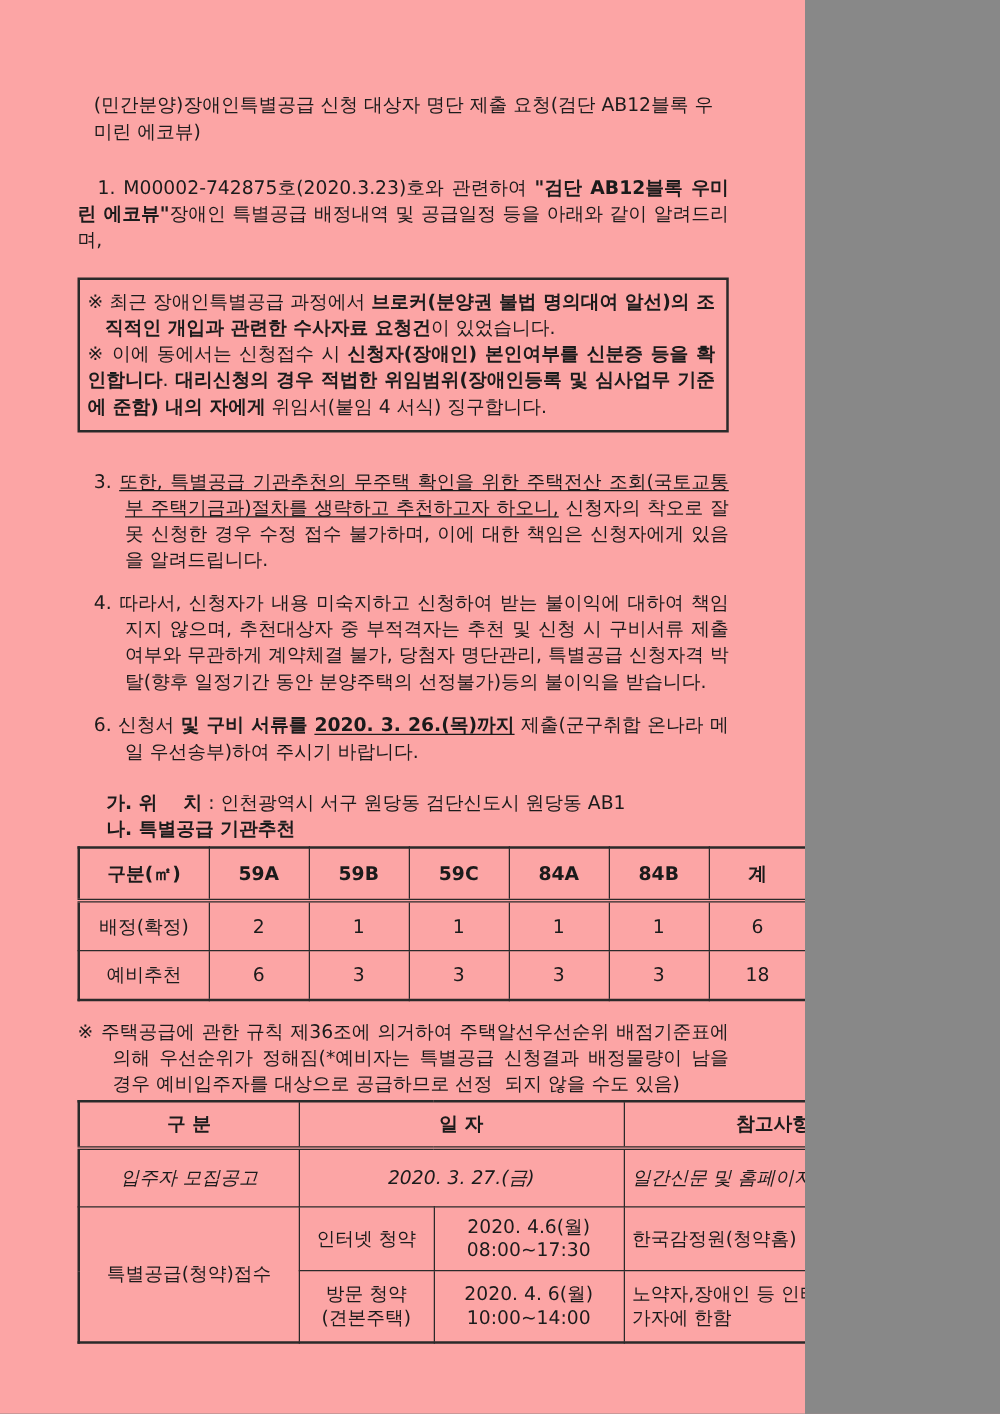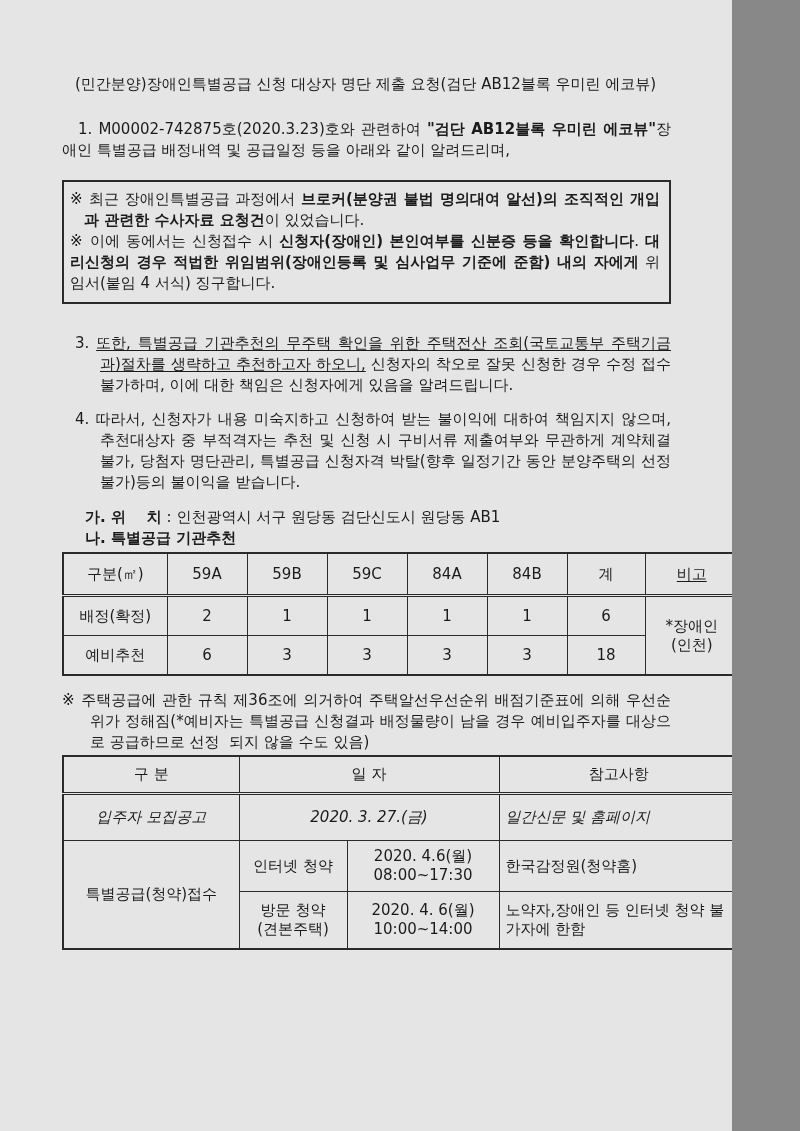--- a/index.html
+++ b/index.html
@@ -1,17 +1,17 @@
 <!DOCTYPE html>
 <html><head>
 <meta charset="utf-8">
 <style>
   html,body{margin:0;padding:0;background:#888;}
   .page{
-    width:732px;height:1131px;background:#e5e5e5;box-sizing:border-box;
+    width:644px;height:1131px;background:#fca5a5;box-sizing:border-box;
     padding:74px 61px 0 62px;
     font-family:"DejaVu Sans",sans-serif;
     font-size:15px;line-height:21px;color:#1b1b1b;
     overflow:hidden;position:relative;
   }
   .b{font-weight:bold;}
   .u{text-decoration:underline;text-underline-offset:2px;}
   p{margin:0;text-align:justify;}
   .doc-title{margin:0 0 24px 13px;text-align:left;}
   .p1{text-indent:16px;margin-bottom:19px;}
@@ -22,21 +22,21 @@
   .p2{margin-bottom:16px;}
   .p3{margin-bottom:13px;}
   .p4{margin-bottom:14px;}
   .p6{margin-bottom:20px;}
   .loc-line,.sec-line{margin-left:23px;text-align:left;white-space:pre-wrap;}
   .note-par{padding-left:28px;text-indent:-28px;margin-bottom:1px;white-space:pre-wrap;}
   table{border-collapse:collapse;width:676px;table-layout:fixed;
         font-size:15px;color:#1b1b1b;}
   table,th,td{border:1px solid #2a2a2a;}
   table{border-width:2px;}
-  th{font-weight:normal;border-bottom:3px double #2a2a2a;}
+  th{font-weight:bold;border-bottom:3px double #2a2a2a;}
   th,td{text-align:center;vertical-align:middle;padding:2px 4px;overflow:hidden;}
   .t1{margin:3px 0 14px 0;}
   .t1 th{height:36px;}
   .t1 td{height:34px;}
   .t2{margin:2px 0 0 0;}
   .t2 th{height:31px;}
   .left{text-align:left;padding-left:6px;line-height:19px;}
   .dcell{line-height:19px;}
   .r-announce td{height:41px;font-style:italic;}
   .r-internet td{height:46px;}
@@ -51,20 +51,21 @@
 
   <p class="p1"><span>1. M00002-742875호(2020.3.23)호와 관련하여 </span><span class="b">"검단 AB12블록 우미린 에코뷰"</span><span>장애인 특별공급 배정내역 및 공급일정 등을 아래와 같이 알려드리며,</span></p>
 
   <div class="notice-box">
     <p class="nb1"><span>※ 최근 장애인특별공급 과정에서 </span><span class="b">브로커(분양권 불법 명의대여 알선)의 조직적인 개입과 관련한 수사자료 요청건</span><span>이 있었습니다.</span></p>
     <p class="nb2"><span>※ 이에 동에서는 신청접수 시 </span><span class="b">신청자(장애인) 본인여부를 신분증 등을 확인합니다</span><span>. </span><span class="b">대리신청의 경우 적법한 위임범위(장애인등록 및 심사업무 기준에 준함) 내의 자에게</span><span> 위임서(붙임 4 서식) 징구합니다.</span></p>
   </div>
 
   <p class="hang p3"><span>3. </span><span class="u">또한, 특별공급 기관추천의 무주택 확인을 위한 주택전산 조회(국토교통부 주택기금과)절차를 생략하고 추천하고자 하오니,</span><span> 신청자의 착오로 잘못 신청한 경우 수정 접수 불가하며, 이에 대한 책임은 신청자에게 있음을 알려드립니다.</span></p>
   <p class="hang p4"><span>4. 따라서, 신청자가 내용 미숙지하고 신청하여 받는 불이익에 대하여 책임지지 않으며, 추천대상자 중 부적격자는 추천 및 신청 시 구비서류 제출여부와 무관하게 계약체결 불가, 당첨자 명단관리, 특별공급 신청자격 박탈(향후 일정기간 동안 분양주택의 선정불가)등의 불이익을 받습니다.</span></p>
+  <p class="hang p6"><span>6. 신청서 </span><span class="b">및 구비 서류를 </span><span class="b u">2020. 3. 26.(목)까지</span><span> 제출(군구취합 온나라 메일 우선송부)하여 주시기 바랍니다.</span></p>
 
   <p class="loc-line"><span class="b">가. 위    치</span><span> : 인천광역시 서구 원당동 검단신도시 원당동 AB1</span></p>
   <p class="sec-line"><span class="b">나. 특별공급 기관추천</span></p>
 
   <table class="t1">
     <colgroup>
       <col style="width:104px">
         <col style="width:80px">
         <col style="width:80px">
         <col style="width:80px">

